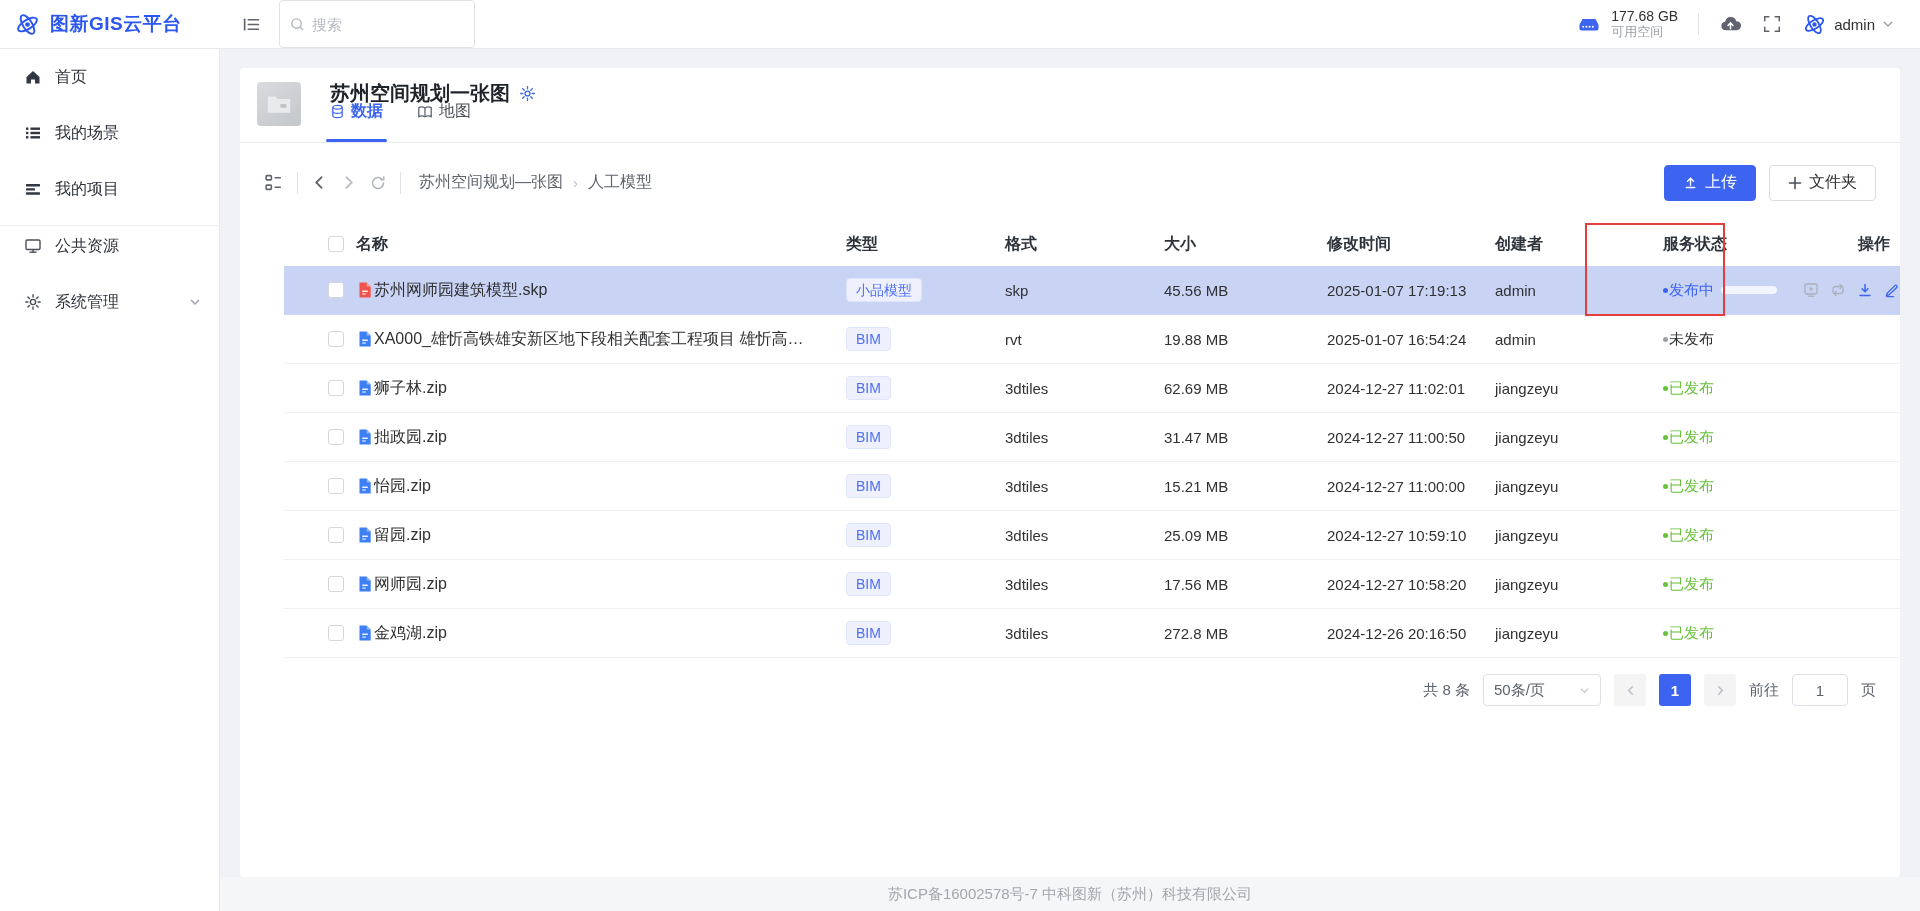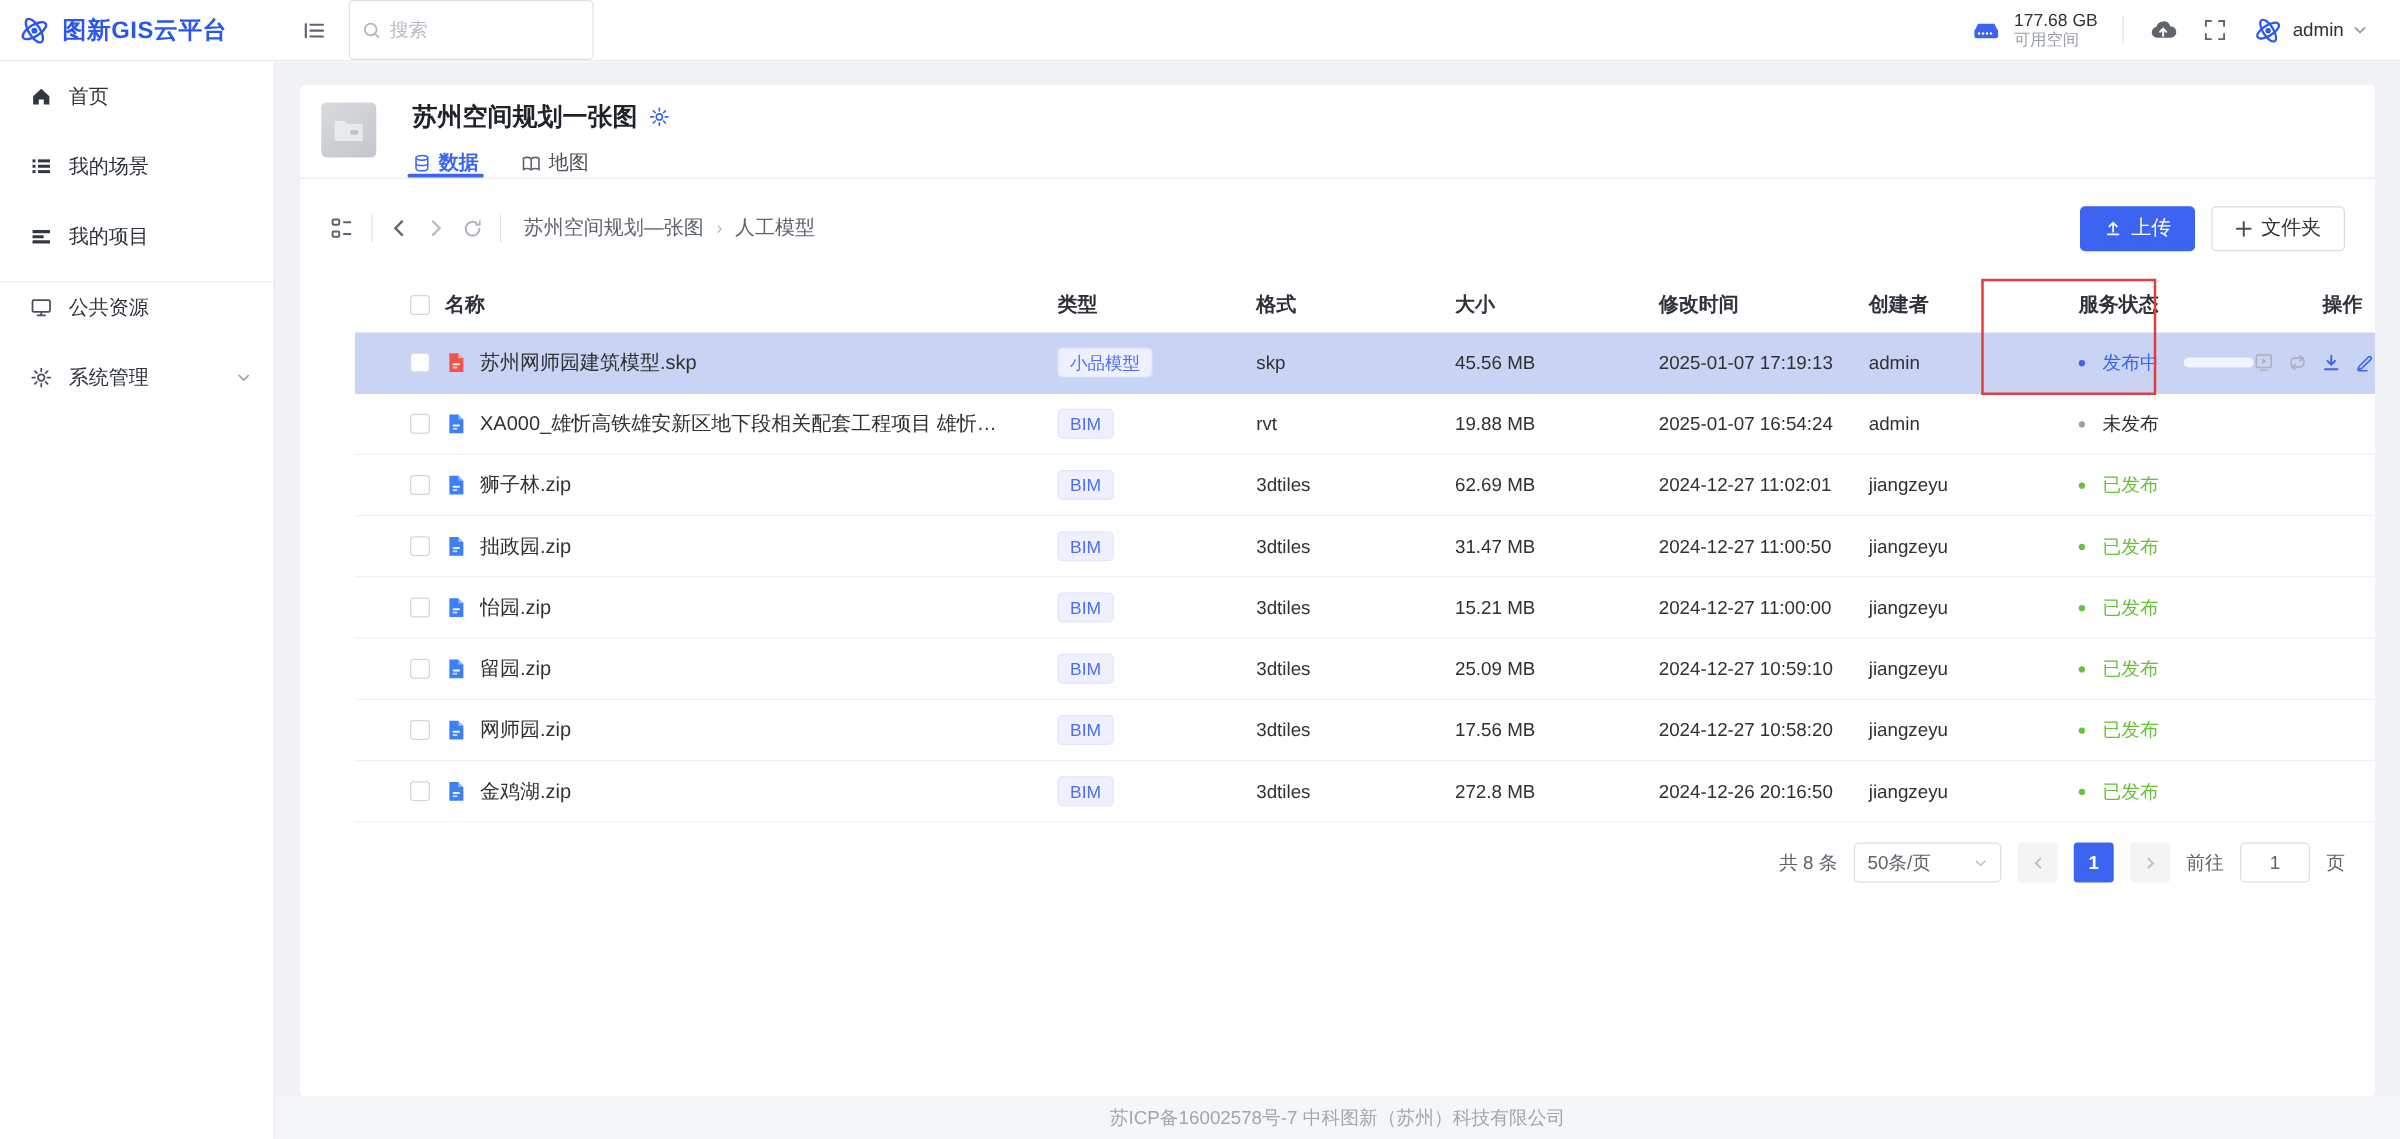--- a/index.html
+++ b/index.html
@@ -39,21 +39,21 @@
   .main { flex:1; display:flex; flex-direction:column; background:#f0f2f5; min-width:0; }
   .card { position:relative; flex:1; margin:19px 20px 0 20px; background:#fff; border-radius:4px; overflow:hidden; }
 
   
   .card-head { height:75px; border-bottom:1px solid #e9ebf0; position:relative; }
   .thumb { position:absolute; left:17px; top:14px; width:44px; height:44px; border-radius:4px;
     background:linear-gradient(145deg,#d9dbde,#c3c6ca); display:flex; align-items:center; justify-content:center; }
   .page-title-row { position:absolute; left:90px; top:12px; display:flex; align-items:center; gap:9px; }
   .page-title { font-size:20px; font-weight:bold; color:#1f2329; }
   .tabs { position:absolute; left:90px; bottom:0; display:flex; gap:34px; }
-  .tab { display:flex; align-items:center; gap:6px; font-size:16px; color:#4c515a; padding-bottom:1px; cursor:pointer; position:relative; }
+  .tab { display:flex; align-items:center; gap:6px; font-size:16px; color:#4c515a; padding-bottom:20px; cursor:pointer; position:relative; }
   .tab.active { color:#3c64f0; font-weight:bold; }
   .tab.active::after { content:""; position:absolute; left:-4px; right:-4px; bottom:0; height:3px; background:#3c64f0; border-radius:2px; }
 
   
   .toolbar { height:79px; display:flex; align-items:center; padding:0 24px; }
   .toolbar-left { display:flex; align-items:center; gap:14px; }
   .nav-ic { display:flex; align-items:center; cursor:pointer; }
   .breadcrumb { display:flex; align-items:center; gap:10px; font-size:16px; color:#5e636c; margin-left:4px; }
   .crumb { cursor:pointer; }
   .crumb-sep { color:#b8bcc4; font-size:15px; }
@@ -64,25 +64,25 @@
   .btn-plain { background:#fff; color:#303133; border:1px solid #d9dce3; }
 
   
   .table { width:100%;margin-left:44px; }
   .thead, .trow { display:grid; grid-template-columns:72px 1fr 159px 159px 163px 168px 168px 181px 100px; align-items:center; }
   .thead { height:44px; font-size:16px; font-weight:bold; color:#2e333b; }
   .trow { height:49px; border-bottom:1px solid #f0f1f4; font-size:15px; color:#303133; cursor:pointer; }
   .trow.selected { background:#c9d3f4; border-bottom-color:#c9d3f4; }
   .cell-check { padding-left:44px; }
   .checkbox { width:16px; height:16px; border:1px solid #d4d7de; border-radius:3px; background:#fff; display:block; cursor:pointer; }
-  .cell-name { display:flex; align-items:center; gap:10px; min-width:0; padding-right:36px; font-size:16px; }
+  .cell-name { display:flex; align-items:center; min-width:0; padding-right:36px; font-size:16px; }
   .cell-name .fname { white-space:nowrap; overflow:hidden; text-overflow:ellipsis; }
   .badge { display:inline-block; font-size:14px; color:#4e6ef2; background:#eef1fd; border:1px solid #dfe5fb;
     border-radius:4px; padding:3px 9px; line-height:1.2; }
-  .status { display:flex; align-items:center; gap:14px; font-size:15px; }
+  .status { display:flex; align-items:center; gap:1px; font-size:15px; }
   .status .dot { width:5px; height:5px; border-radius:50%; flex:none; }
   .status.publishing { color:#3c64f0; } .status.publishing .dot { background:#3c64f0; }
   .status.published  { color:#67c23a; } .status.published  .dot { background:#67c23a; }
   .status.unpublished{ color:#303133; } .status.unpublished .dot { background:#9aa0a8; }
   .status .prog { width:56px; height:8px; border-radius:4px; background:#f2f5ff; margin-left:6px; }
   .cell-actions { display:flex; align-items:center; justify-content:flex-end; gap:11px; padding-right:18px; }
   .act { display:flex; align-items:center; cursor:pointer; }
 
   
   .red-annotation { position:absolute; left:1345px; top:155px; width:140px; height:93px;

